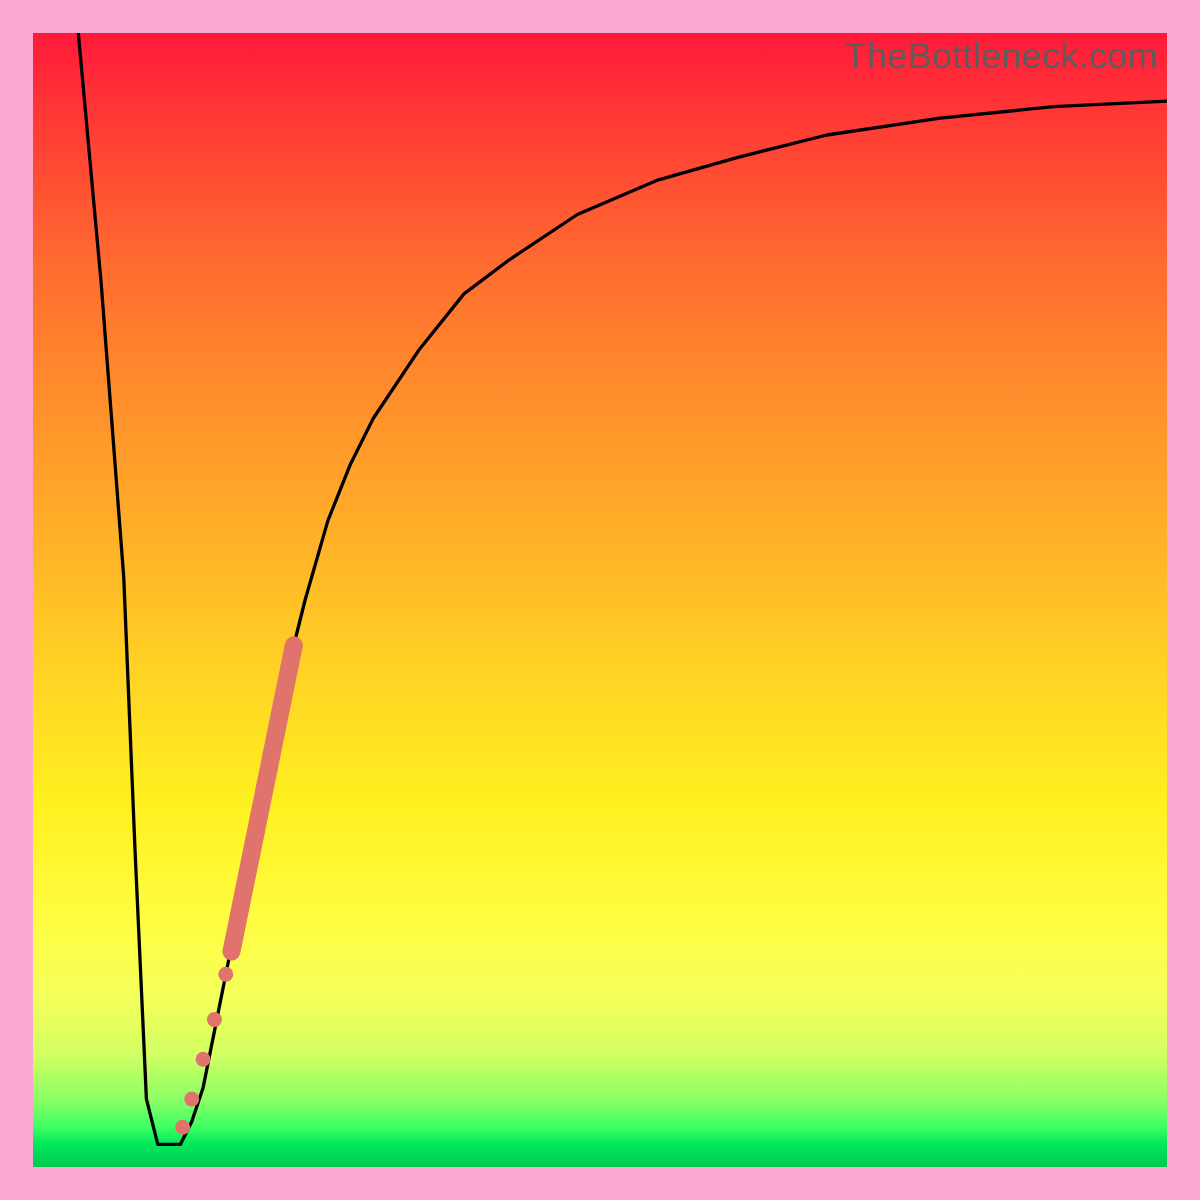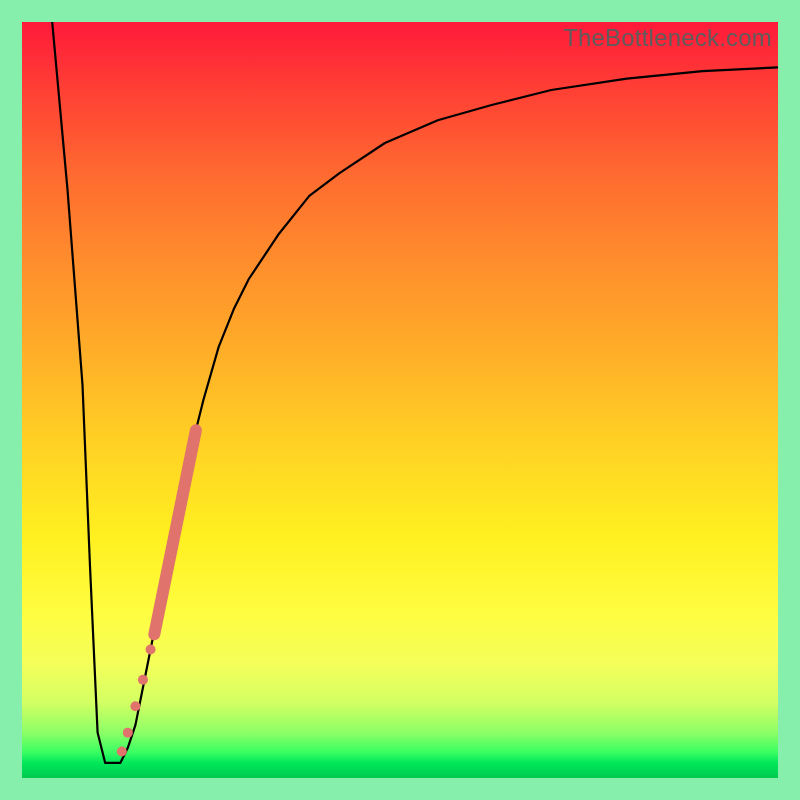--- a/index.html
+++ b/index.html
@@ -9,21 +9,21 @@
     height: 800px;
     overflow: hidden;
     background: #000;
   }
   .frame {
     position: absolute;
     left: 0;
     top: 0;
     width: 800px;
     height: 800px;
-    background: #86efac;
+    background: #f9a8d4;
   }
   .plot-area {
     position: absolute;
     left: 22px;
     top: 22px;
     width: 756px;
     height: 756px;
     overflow: hidden;
   }
   

